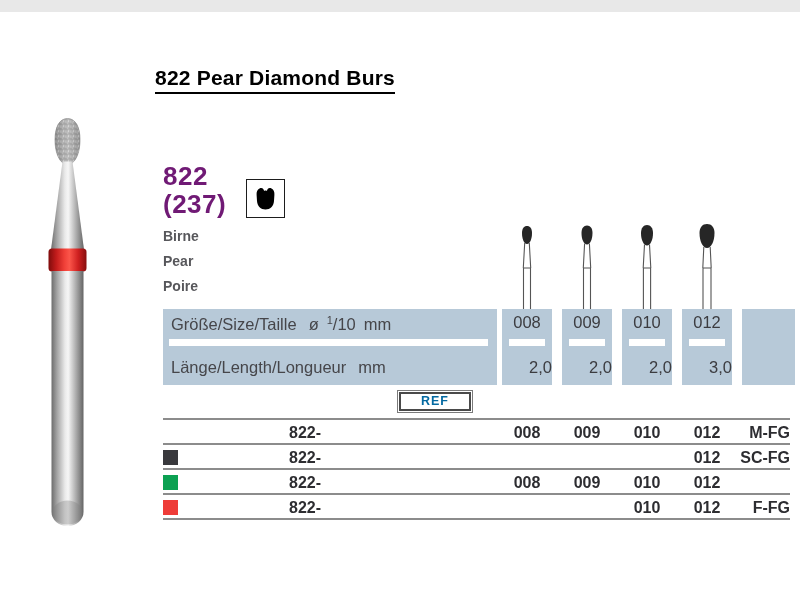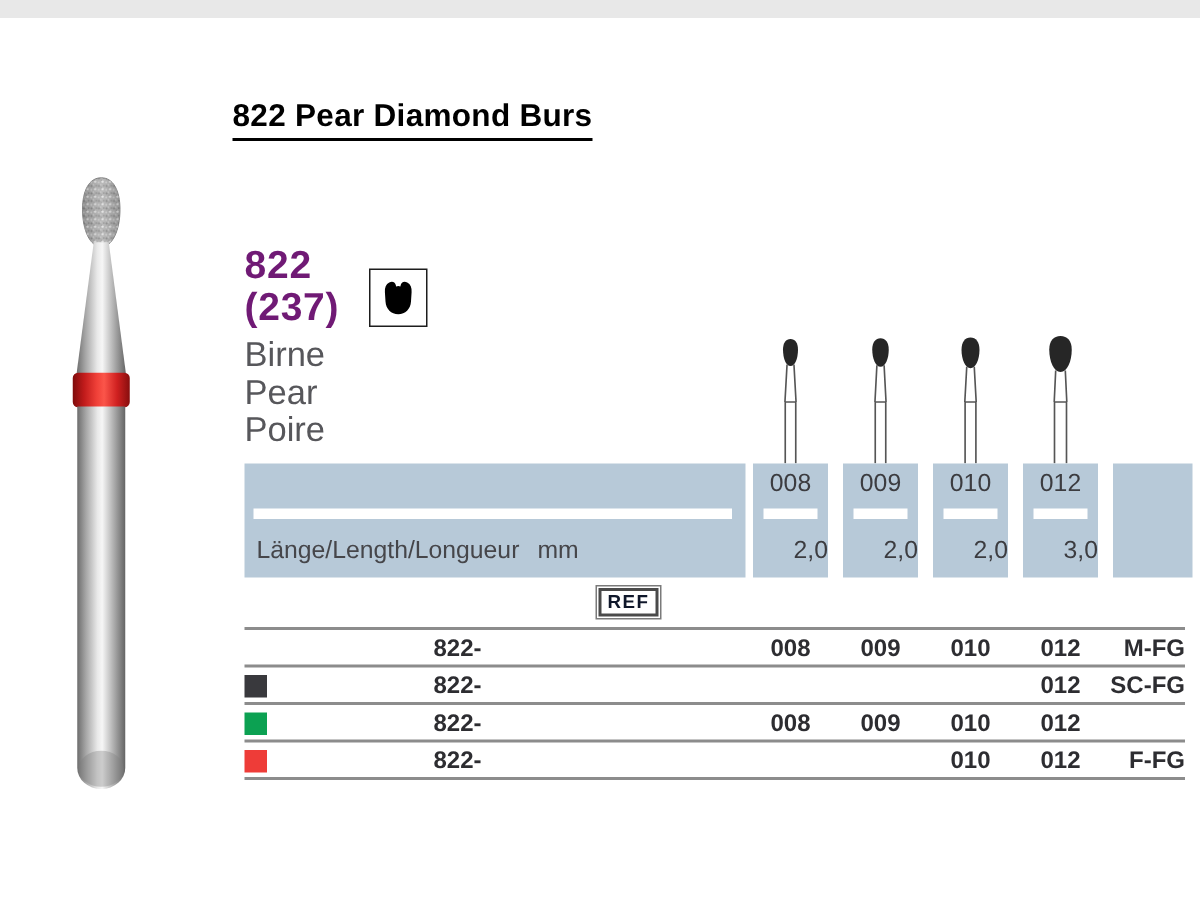--- a/index.html
+++ b/index.html
@@ -21,21 +21,21 @@
     position:absolute; left:163px; top:150px;
     font-size:26px; font-weight:bold; color:#701a75; line-height:28px; letter-spacing:0.5px;
   }
   .shape-icon-box {
     position:absolute; left:246px; top:167px; width:39px; height:39px;
     border:1.5px solid #1d1d1d; display:flex; align-items:center; justify-content:center;
     background:#fff;
   }
   .shape-names {
     position:absolute; left:163px; top:212px;
-    font-size:23px; color:#57575b; line-height:25px;
+    font-size:14px; color:#57575b; line-height:25px;font-weight:bold;
   }
   
   .glyph { position:absolute; top:209px; width:22px; height:88px; }
   .g0{left:516px;} .g1{left:576px;} .g2{left:636px;} .g3{left:696px;}
   
   .tbl-label-block {
     position:absolute; left:163px; top:297px; width:334px; height:76px;
     background:#b7c9d8; color:#46464a; font-size:16.5px;
   }
   .tbl-label-top { position:absolute; top:5px; left:8px; white-space:nowrap; }
@@ -52,22 +52,22 @@
   .col-len { position:absolute; bottom:8px; width:100%; text-align:right; }
   .sym-sup { font-size:11px; vertical-align:6px; }
   .sym-gap { display:inline-block; width:12px; }
   .sym-gap-s { display:inline-block; width:8px; }
   
   .ref-box {
     position:absolute; left:397px; top:378px;
     border:1px solid #7a7a7a; padding:1px; background:#fff;
   }
   .ref-inner {
-    border:2px solid #4a4a4a; padding:0 4px;
-    font-size:12.5px; font-weight:bold; color:#0f172a; letter-spacing:1px; line-height:15px;
+    border:2px solid #4a4a4a; padding:0 20px;
+    font-size:12.5px; font-weight:bold; color:#0369a1; letter-spacing:1px; line-height:15px;
   }
   
   .order-table {
     position:absolute; left:163px; top:406px; width:627px;
     border-top:2px solid #8c8c8c;
   }
   .order-row {
     position:relative; height:25px; border-bottom:2px solid #8c8c8c;
     font-size:16px; font-weight:bold; color:#2d2d31; line-height:25px;
   }
@@ -159,20 +159,23 @@
   <svg class="glyph g2" viewBox="0 0 22 88" xmlns="http://www.w3.org/2000/svg">
     <path d="M11,4 C14.6,4 17,7 17,12.2 C17,18.8 14.4,24.5 11,24.5 C7.6,24.5 5,18.8 5,12.2 C5,7 7.4,4 11,4 Z" fill="#262626"></path>
     <path d="M8.5,23.5 L7.2,47 M13.5,23.5 L14.8,47 M7.2,47 L14.8,47 M7.4,47 L7.4,88 M14.6,47 L14.6,88" stroke="#555" stroke-width="1.1" fill="none"></path>
   </svg>
   <svg class="glyph g3" viewBox="0 0 22 88" xmlns="http://www.w3.org/2000/svg">
     <path d="M11,3 C15.6,3 18.5,6.4 18.5,12 C18.5,20 15.4,27 11,27 C6.6,27 3.5,20 3.5,12 C3.5,6.4 6.4,3 11,3 Z" fill="#262626"></path>
     <path d="M7.8,26 L6.8,47 M14.2,26 L15.2,47 M6.8,47 L15.2,47 M7,47 L7,88 M15,47 L15,88" stroke="#555" stroke-width="1.1" fill="none"></path>
   </svg>
 
   <div class="tbl-label-block">
+    <div class="tbl-label-top">
+      <span>Größe/Size/Taille</span><span class="sym-gap"></span><span>ø</span><span class="sym-gap-s"></span><sup class="sym-sup">1</sup><span>/10</span><span class="sym-gap-s"></span><span>mm</span>
+    </div>
     <div class="tbl-strip"></div>
     <div class="tbl-label-bottom">
       <span>Länge/Length/Longueur</span><span class="sym-gap"></span><span>mm</span>
     </div>
   </div>
 
   <div class="col-block cb0">
     <div class="col-size">008</div>
     <div class="col-strip"></div>
     <div class="col-len">2,0</div>

